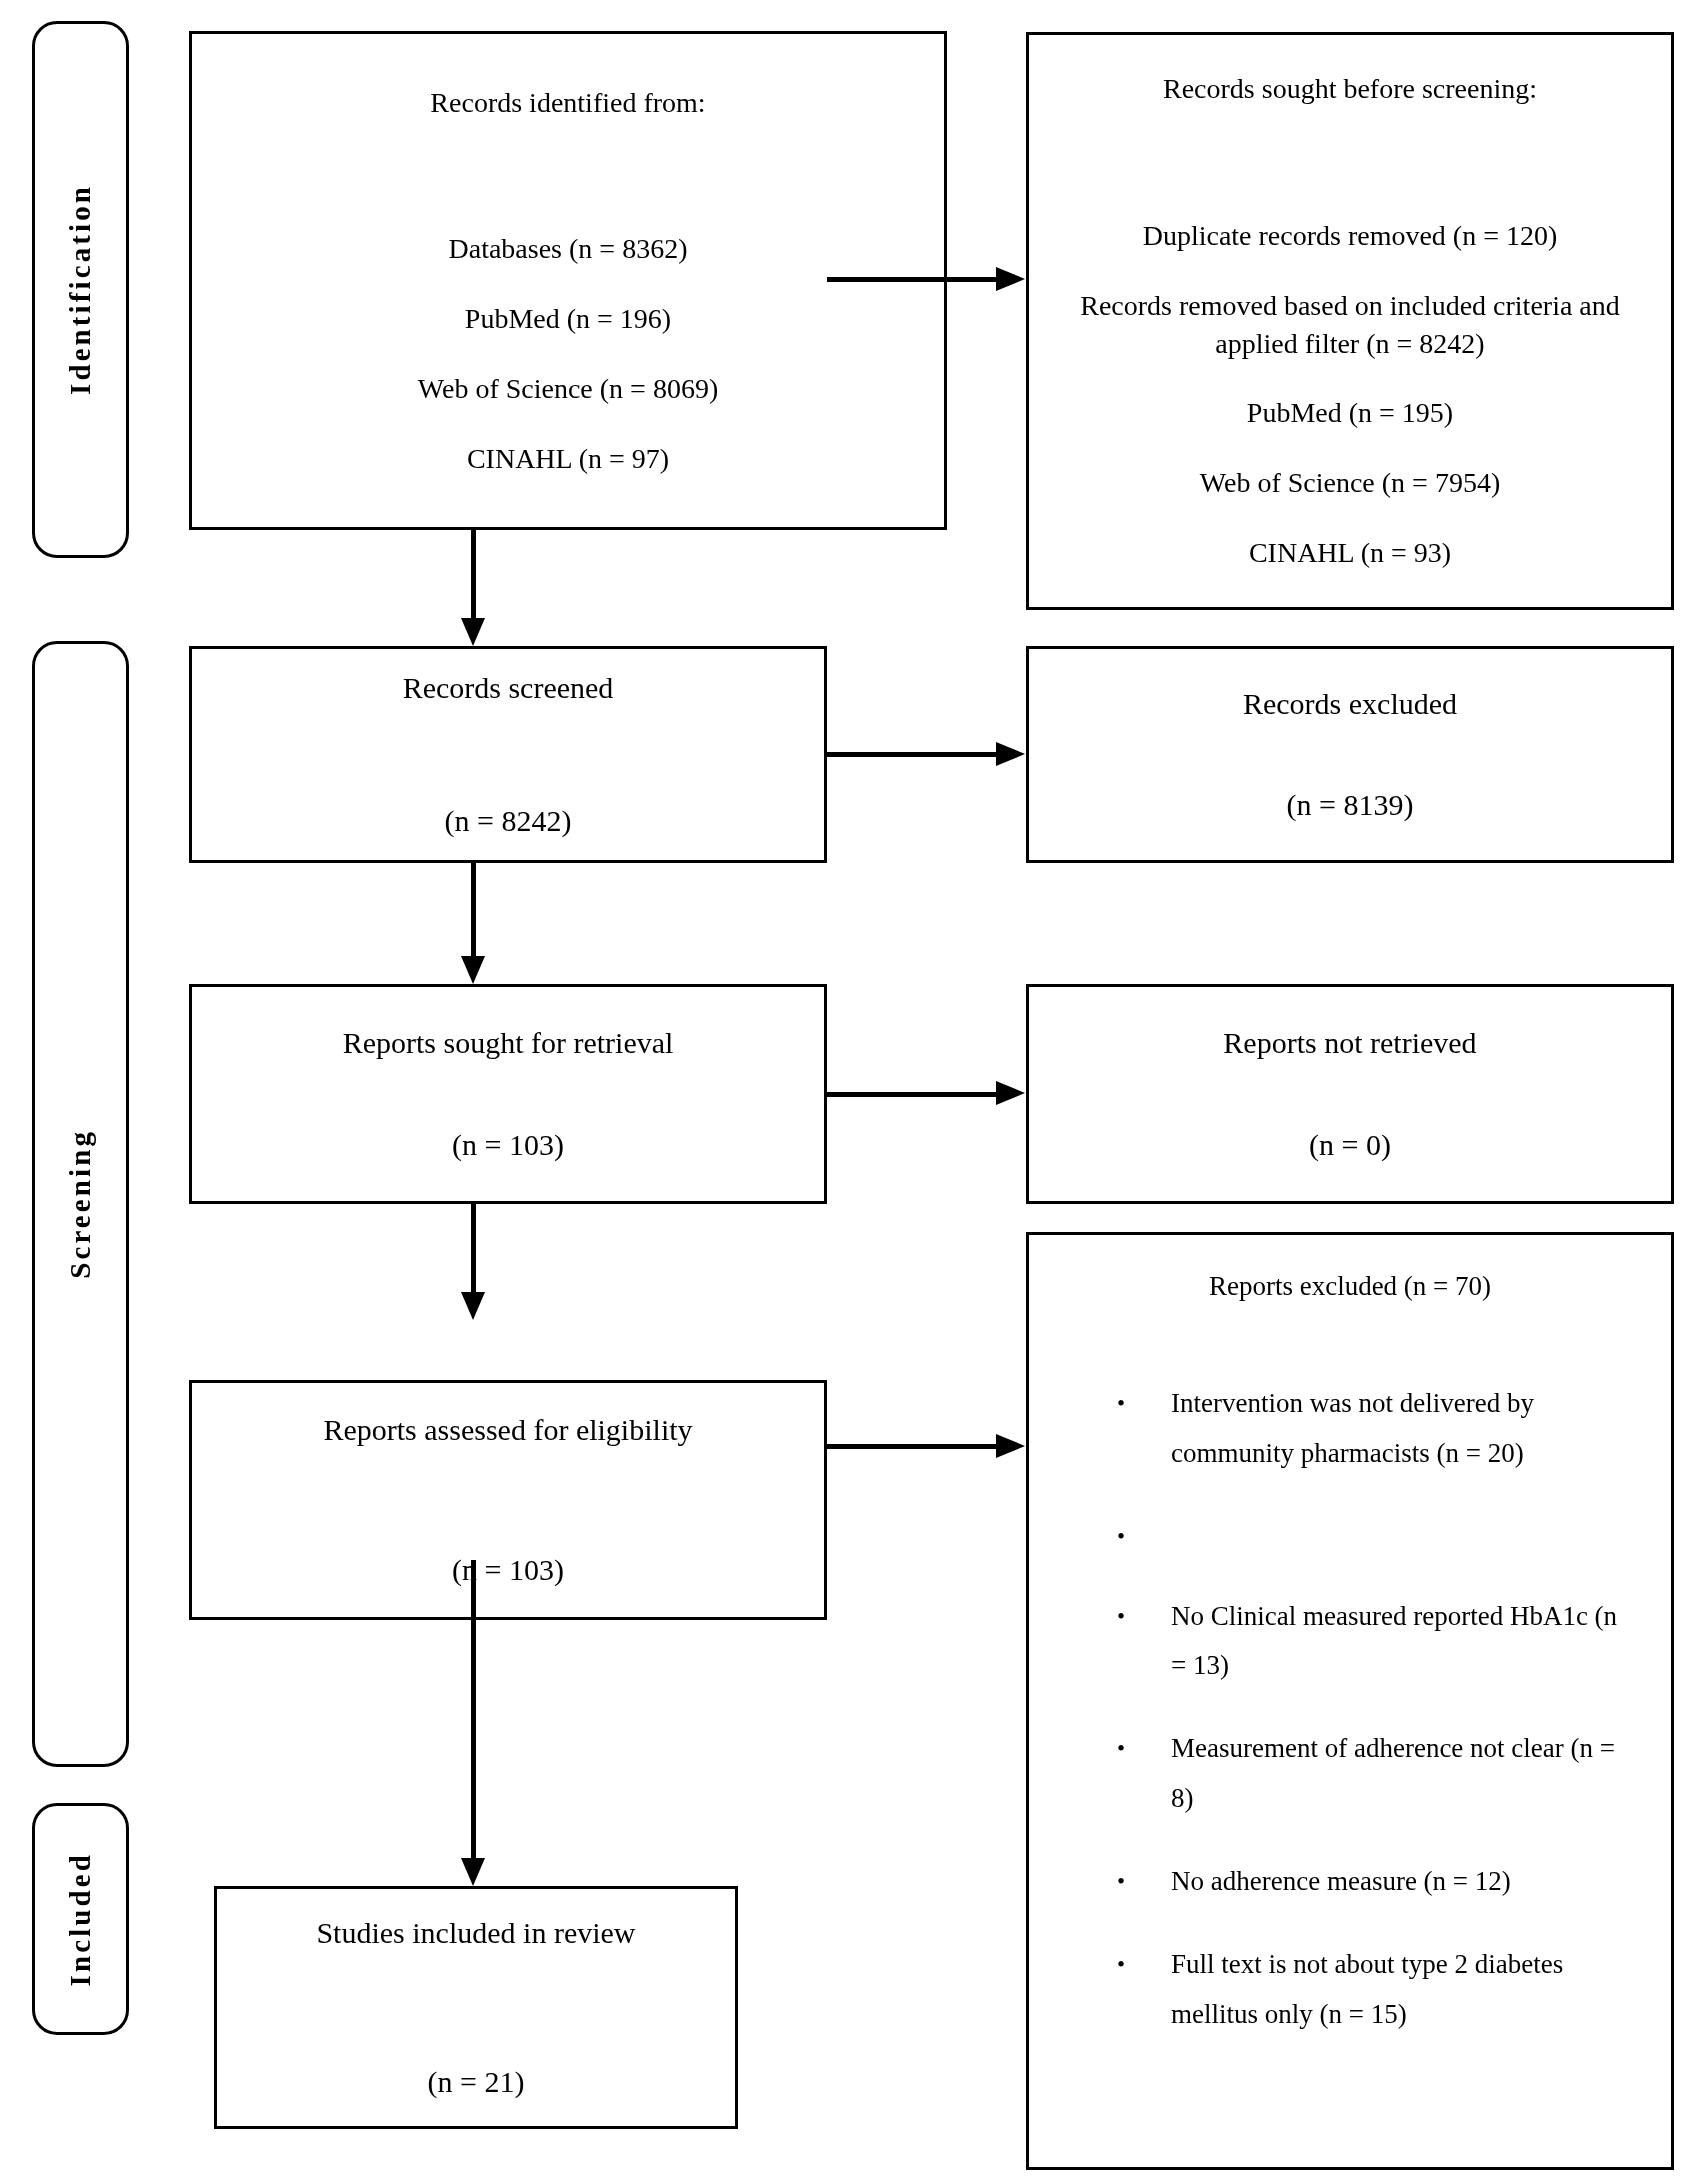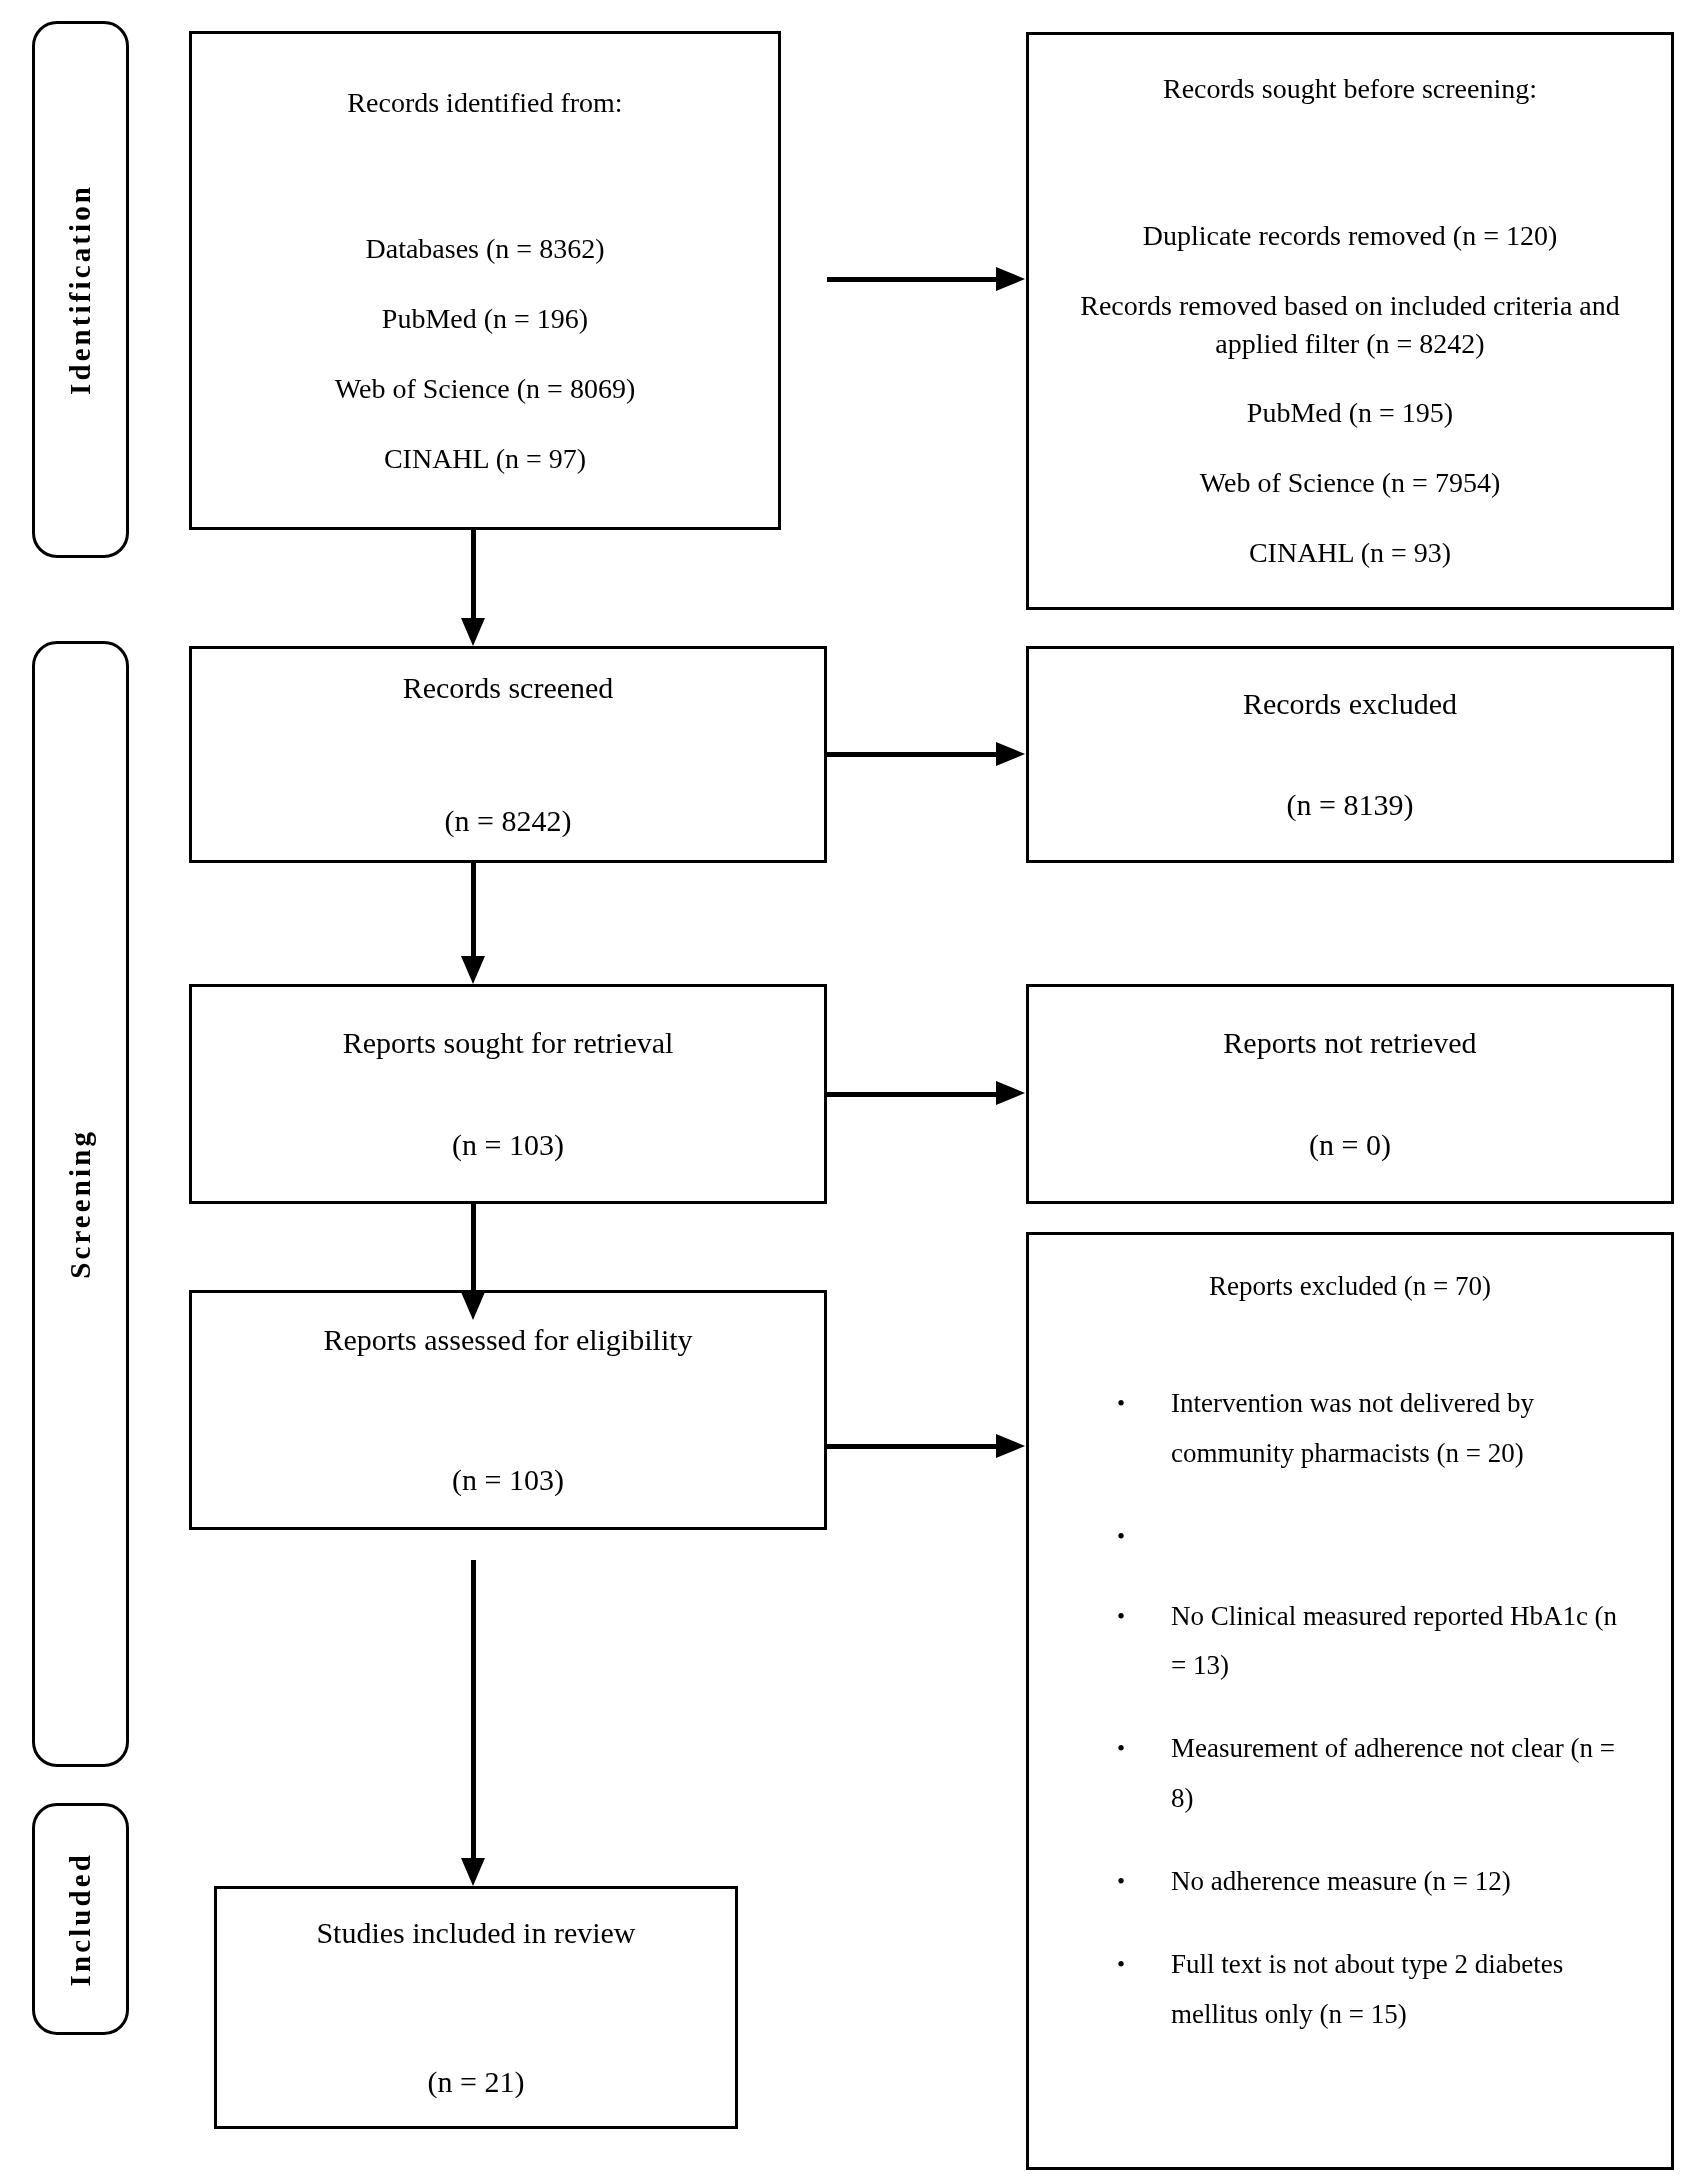--- a/index.html
+++ b/index.html
@@ -124,21 +124,21 @@
   <div class="stage" style="top:20.7px;height:537px;">
     <span class="vtext">Identification</span>
   </div>
   <div class="stage" style="top:641px;height:1126px;">
     <span class="vtext">Screening</span>
   </div>
   <div class="stage" style="top:1803px;height:232px;">
     <span class="vtext">Included</span>
   </div>
 
-  <div class="fbox listbox" style="left:189px;top:31px;width:592px;height:499px;">
+  <div class="fbox listbox" style="left:189px;top:31px;width:758px;height:499px;">
     <div class="btitle">Records identified from:</div>
     <div class="item">Databases (n = 8362)</div>
     <div class="item">PubMed (n = 196)</div>
     <div class="item">Web of Science (n = 8069)</div>
     <div class="item">CINAHL (n = 97)</div>
   </div>
 
   <div class="fbox listbox" style="left:1026px;top:32px;width:648px;height:578px;">
     <div class="btitle">Records sought before screening:</div>
     <div class="item">Duplicate records removed (n = 120)</div>
@@ -159,21 +159,21 @@
 
   <div class="fbox" style="left:189px;top:984px;width:638px;height:220px;">
     <div class="nline">Reports sought for retrieval</div>
     <div class="nline2">(n = 103)</div>
   </div>
   <div class="fbox" style="left:1026px;top:984px;width:648px;height:220px;">
     <div class="nline">Reports not retrieved</div>
     <div class="nline2">(n = 0)</div>
   </div>
 
-  <div class="fbox" style="left:189px;top:1290px;width:638px;height:240px;gap:39px;">
+  <div class="fbox" style="left:189px;top:1380px;width:638px;height:240px;gap:39px;">
     <div class="nline">Reports assessed for eligibility</div>
     <div class="nline2">(n = 103)</div>
   </div>
 
   <div class="tallbox" style="left:1026px;top:1232px;width:648px;height:938px;">
     <div class="btitle">Reports excluded (n = 70)</div>
     <ul>
       <li>
         <span class="marker">•</span>
         <span class="btext">Intervention was not delivered by community pharmacists (n = 20)</span>

